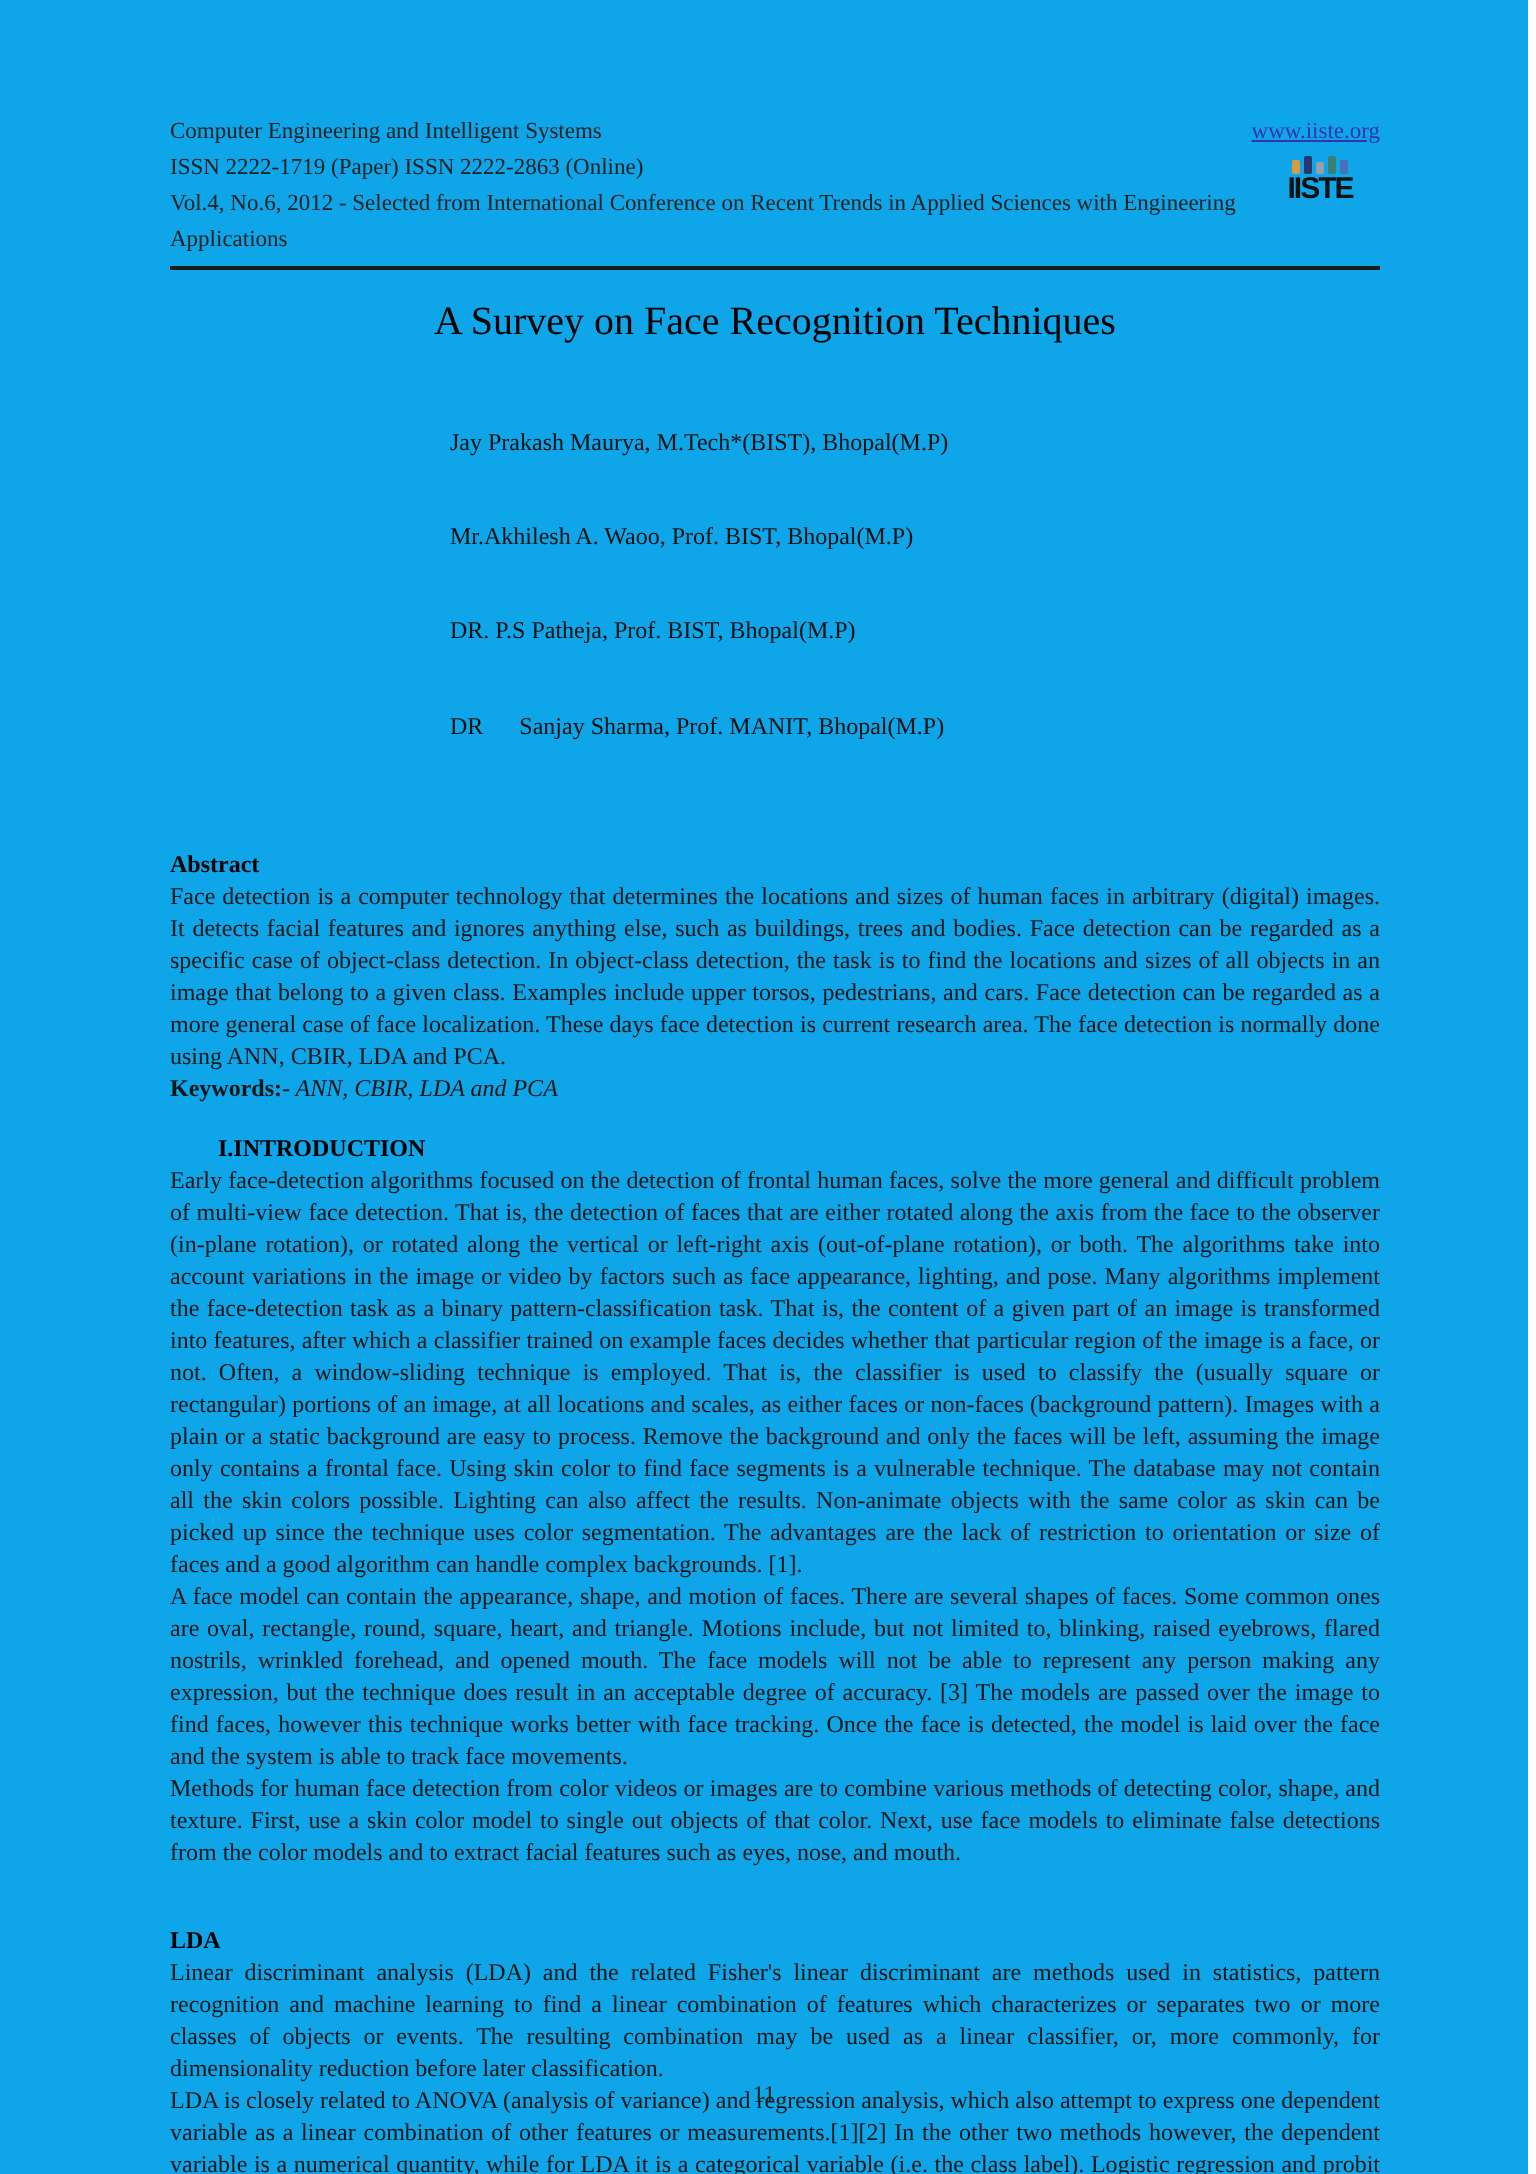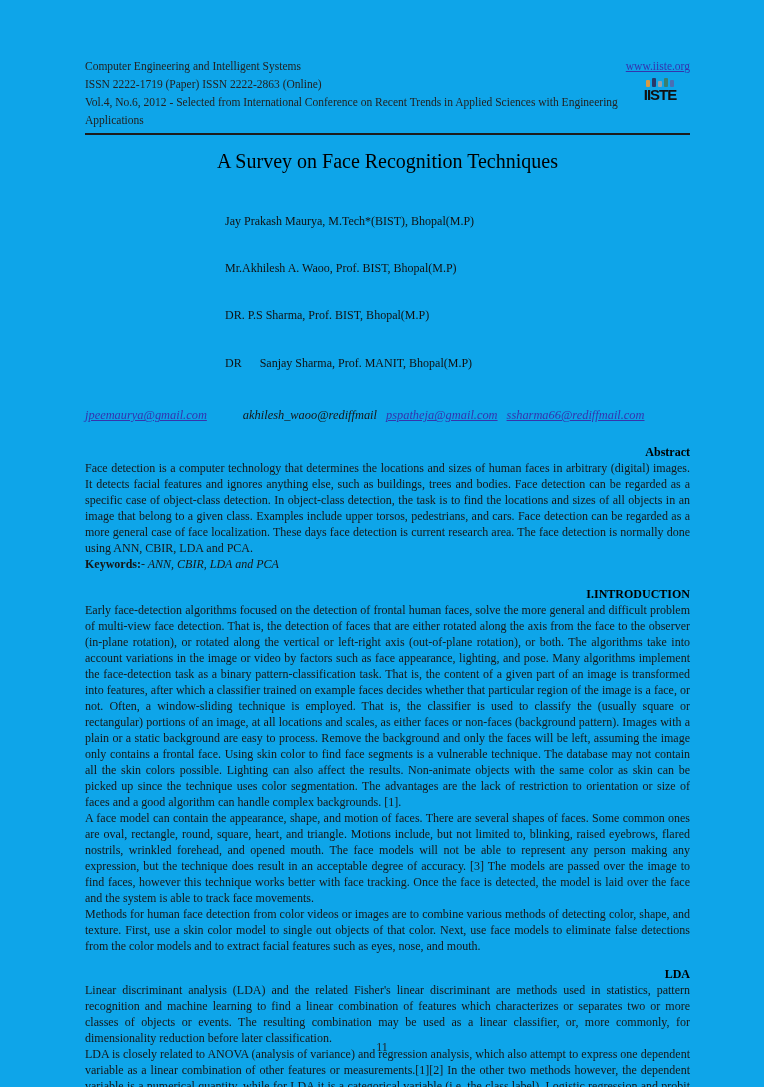--- a/index.html
+++ b/index.html
@@ -58,29 +58,29 @@
   }
   .email-link { color: #3434ae; text-decoration: underline; cursor: pointer; }
   .email-plain { color: #161616; }
   .emails span:nth-child(1) { margin-right: 36px; }
   .emails span:nth-child(2) { margin-right: 9px; }
   .emails span:nth-child(3) { margin-right: 9px; }
   
   .body-text { font-size: 12px; line-height: 16px; text-align: justify; color: #161616; }
   h2.sec {
     font-size: 12px; line-height: 16px; font-weight: bold; color: #000;
-    text-align: right;
+    text-align: left;
   }
   .abstract-heading { margin-top: 21px; }
   .keywords-line { text-align: left; }
   .keywords-line .kw-label { font-weight: bold; font-style: normal; }
   .keywords-line .kw-value { font-style: italic; }
   .intro-heading { margin-top: 14px; margin-left: 24px; }
   .tech-heading { margin-top: 14px; }
-  .lda-heading { margin-top: 12px; }
+  .lda-heading { margin-top: 28px; }
   
   .page-number {
     position: absolute; left: 0; right: 0;
     bottom: 32px;
     text-align: center;
     font-size: 12px; color: #222;
   }
 </style>
 </head>
 <body>
@@ -105,28 +105,22 @@
         </div>
         <div class="logo-text">IISTE</div>
       </div>
     </div>
     <hr class="rule">
 
     <h1 class="paper-title">A Survey on Face Recognition Techniques</h1>
     <div class="authors">
       <div>Jay Prakash Maurya, M.Tech*(BIST), Bhopal(M.P)</div>
       <div>Mr.Akhilesh A. Waoo, Prof. BIST, Bhopal(M.P)</div>
-      <div>DR. P.S Sharma, Prof. BIST, Bhopal(M.P)</div>
+      <div>DR. P.S Patheja, Prof. BIST, Bhopal(M.P)</div>
       <div>DR      Sanjay Sharma, Prof. MANIT, Bhopal(M.P)</div>
-    </div>
-    <div class="emails">
-      <span class="email-link">jpeemaurya@gmail.com</span>
-      <span class="email-plain">akhilesh_waoo@rediffmail</span>
-      <span class="email-link">pspatheja@gmail.com</span>
-      <span class="email-link">ssharma66@rediffmail.com</span>
     </div>
 
     <h2 class="sec abstract-heading">Abstract</h2>
     <p class="body-text">Face detection is a computer technology that determines the locations and sizes of human faces in arbitrary (digital) images. It detects facial features and ignores anything else, such as buildings, trees and bodies. Face detection can be regarded as a specific case of object-class detection. In object-class detection, the task is to find the locations and sizes of all objects in an image that belong to a given class. Examples include upper torsos, pedestrians, and cars. Face detection can be regarded as a more general case of face localization. These days face detection is current research area. The face detection is normally done using ANN, CBIR, LDA and PCA.</p>
     <p class="body-text keywords-line"><span class="kw-label">Keywords:</span><span class="kw-value">- ANN, CBIR, LDA and PCA</span></p>
 
     <h2 class="sec intro-heading">I.INTRODUCTION</h2>
     <p class="body-text">Early face-detection algorithms focused on the detection of frontal human faces, solve the more general and difficult problem of multi-view face detection. That is, the detection of faces that are either rotated along the axis from the face to the observer (in-plane rotation), or rotated along the vertical or left-right axis (out-of-plane rotation), or both. The algorithms take into account variations in the image or video by factors such as face appearance, lighting, and pose. Many algorithms implement the face-detection task as a binary pattern-classification task. That is, the content of a given part of an image is transformed into features, after which a classifier trained on example faces decides whether that particular region of the image is a face, or not. Often, a window-sliding technique is employed. That is, the classifier is used to classify the (usually square or rectangular) portions of an image, at all locations and scales, as either faces or non-faces (background pattern). Images with a plain or a static background are easy to process. Remove the background and only the faces will be left, assuming the image only contains a frontal face. Using skin color to find face segments is a vulnerable technique. The database may not contain all the skin colors possible. Lighting can also affect the results. Non-animate objects with the same color as skin can be picked up since the technique uses color segmentation. The advantages are the lack of restriction to orientation or size of faces and a good algorithm can handle complex backgrounds. [1].</p>
     <p class="body-text">A face model can contain the appearance, shape, and motion of faces. There are several shapes of faces. Some common ones are oval, rectangle, round, square, heart, and triangle. Motions include, but not limited to, blinking, raised eyebrows, flared nostrils, wrinkled forehead, and opened mouth. The face models will not be able to represent any person making any expression, but the technique does result in an acceptable degree of accuracy. [3] The models are passed over the image to find faces, however this technique works better with face tracking. Once the face is detected, the model is laid over the face and the system is able to track face movements.</p>
 

